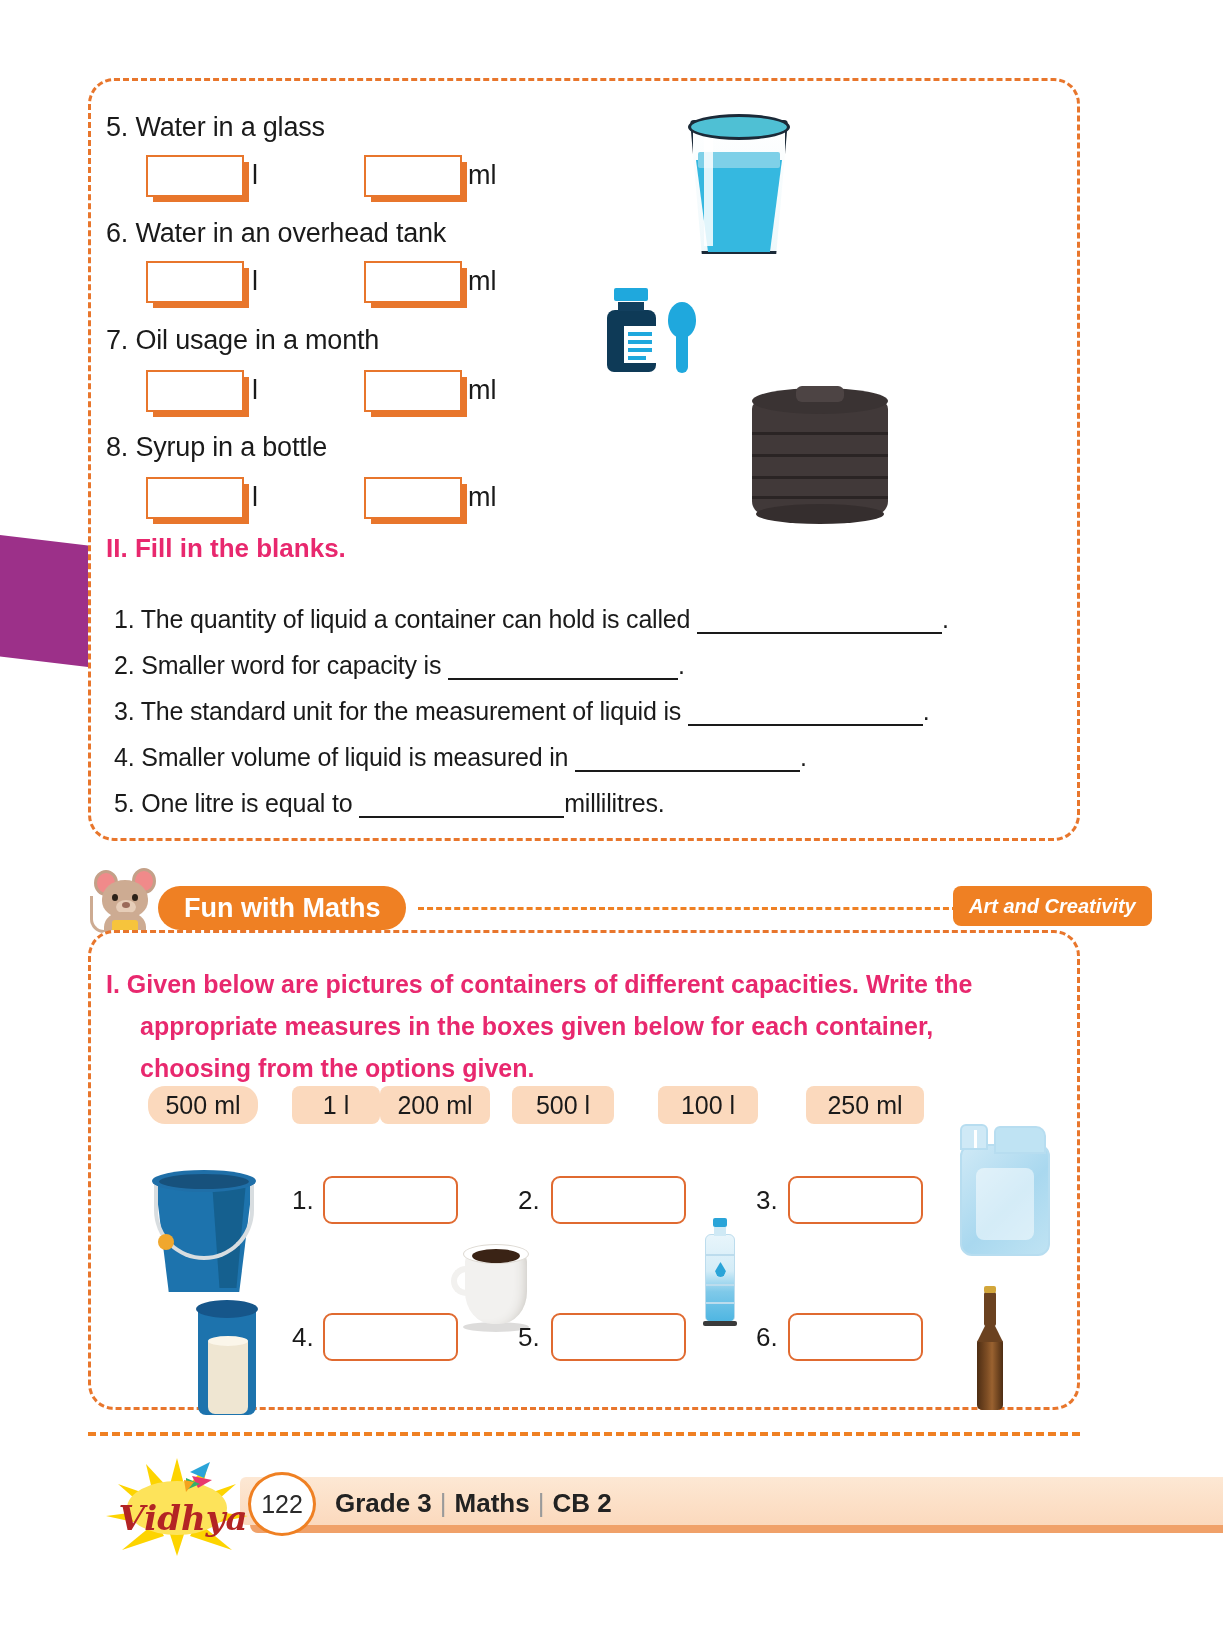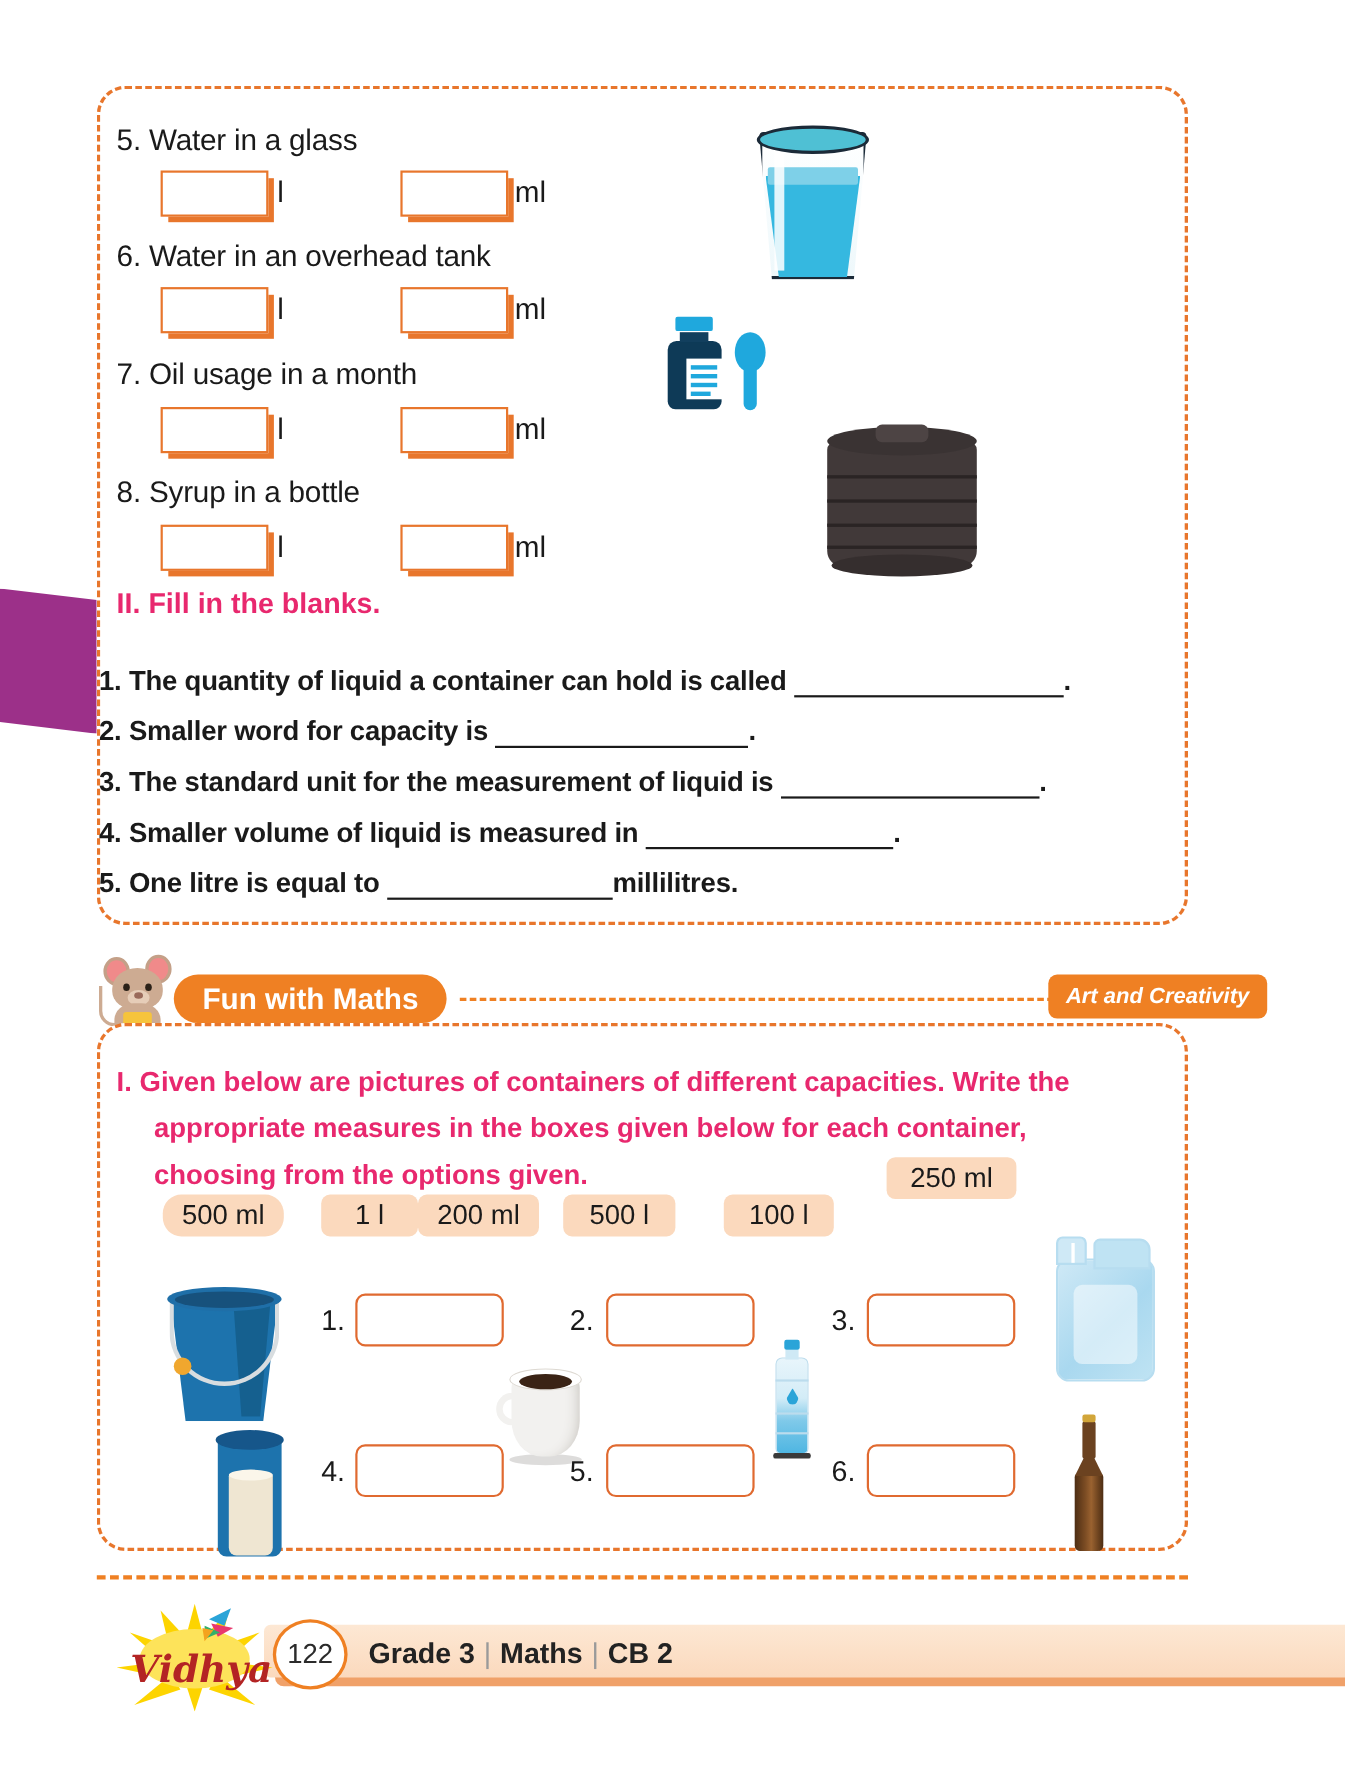--- a/index.html
+++ b/index.html
@@ -94,24 +94,23 @@
   .tank-rib{position:absolute;left:0;width:136px;height:3px;background:#2a2424;}
   .tank-bot{position:absolute;left:4px;top:116px;width:128px;height:20px;background:#352e2e;border-radius:50%;}
   .tank-lid{position:absolute;left:44px;top:-2px;width:48px;height:16px;background:#4d4444;border-radius:6px;}
 
   
   #fib-heading{
     position:absolute;left:106px;top:533px;
     font-size:26px;font-weight:bold;color:#e8286e;
   }
   .fib-line{
-    position:absolute;left:90px;
+    position:absolute;left:114px;
     font-size:25px;color:#1a1a1a;white-space:nowrap;
     letter-spacing:-0.2px;
-    font-weight:bold;
   }
   .blank{
     display:inline-block;border-bottom:2.5px solid #1a1a1a;
     vertical-align:bottom;height:22px;
   }
 
   
   #fun-header{position:absolute;left:88px;top:880px;width:992px;height:52px;}
   #fun-pill{
     position:absolute;left:70px;top:6px;height:44px;
@@ -380,21 +379,21 @@
 
 <div class="fun-instr" style="left:106px;top:970px;">I. Given below are pictures of containers of different capacities. Write the</div>
 <div class="fun-instr" style="left:140px;top:1012px;">appropriate measures in the boxes given below for each container,</div>
 <div class="fun-instr" style="left:140px;top:1054px;">choosing from the options given.</div>
 
 <div class="chip" style="left:148px;top:1086px;width:110px;border-radius:17px;">500 ml</div>
 <div class="chip" style="left:292px;top:1086px;width:88px;">1 l</div>
 <div class="chip" style="left:380px;top:1086px;width:110px;">200 ml</div>
 <div class="chip" style="left:512px;top:1086px;width:102px;">500 l</div>
 <div class="chip" style="left:658px;top:1086px;width:100px;">100 l</div>
-<div class="chip" style="left:806px;top:1052px;width:118px;">250 ml</div>
+<div class="chip" style="left:806px;top:1086px;width:118px;">250 ml</div>
 
 <div id="bucket">
   <div class="bk-body"></div>
   <div class="bk-shade"></div>
   <div class="bk-handle"></div>
   <div class="bk-clip"></div>
   <div class="bk-rim"></div>
   <div class="bk-rim2"></div>
 </div>
 

